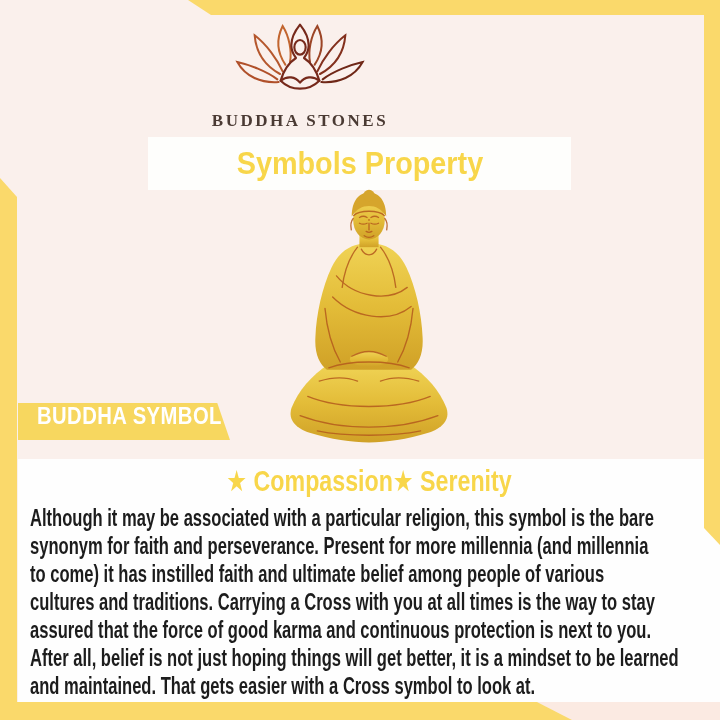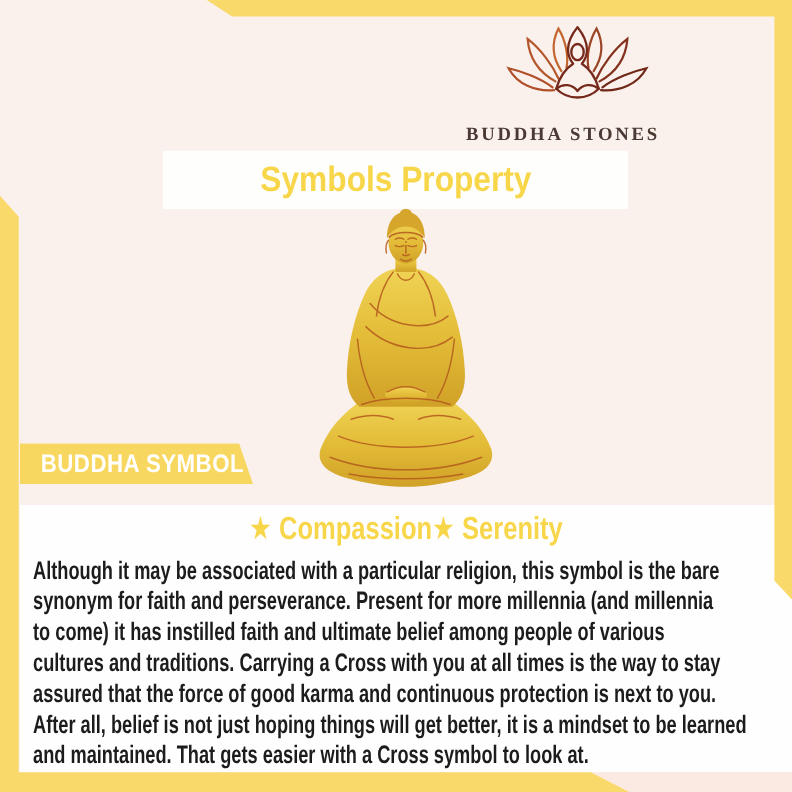--- a/index.html
+++ b/index.html
@@ -14,21 +14,21 @@
   .frame .yellow{fill:var(--frame-yellow,#FAD96B);}
   .frame .pink{fill:var(--pink-band,#FBEAE2);}
 
   .white-section{
     position:absolute;left:18px;top:459px;width:702px;height:243px;
     background:#FEFEFE;z-index:1;
   }
 
   .logo-block{
     position:absolute;left:0;top:18px;width:600px;
-    text-align:right;z-index:2;
+    text-align:center;z-index:2;
   }
   .logo-block svg{display:inline-block;}
   .brand-name{
     margin-top:1px;
     font-family:"Liberation Serif","DejaVu Serif",serif;
     font-size:17px;font-weight:600;letter-spacing:2.5px;
     color:var(--brand-text,#4A3A33);
   }
 
   .title-banner{
@@ -42,21 +42,21 @@
     transform:scaleX(.9);transform-origin:center center;
     white-space:nowrap;
   }
 
   .buddha-wrap{position:absolute;left:270px;top:184px;width:198px;height:268px;z-index:2;}
 
   .symbol-label{
     position:absolute;left:18px;top:403px;width:212px;height:37px;
     background:var(--label-bg-yellow,#F7D75F);z-index:2;
     clip-path:polygon(0 0,94% 0,100% 100%,0 100%);
-    display:flex;align-items:center;
+    display:flex;
     padding-left:19px;box-sizing:border-box;
   }
   .symbol-label .label-text{
     color:#FFFFFF;font-size:23px;font-weight:600;
     transform:scaleX(.88);transform-origin:0 center;
     white-space:nowrap;letter-spacing:.5px;
   }
 
   .props-heading{
     position:absolute;left:18px;top:466px;width:702px;z-index:2;

